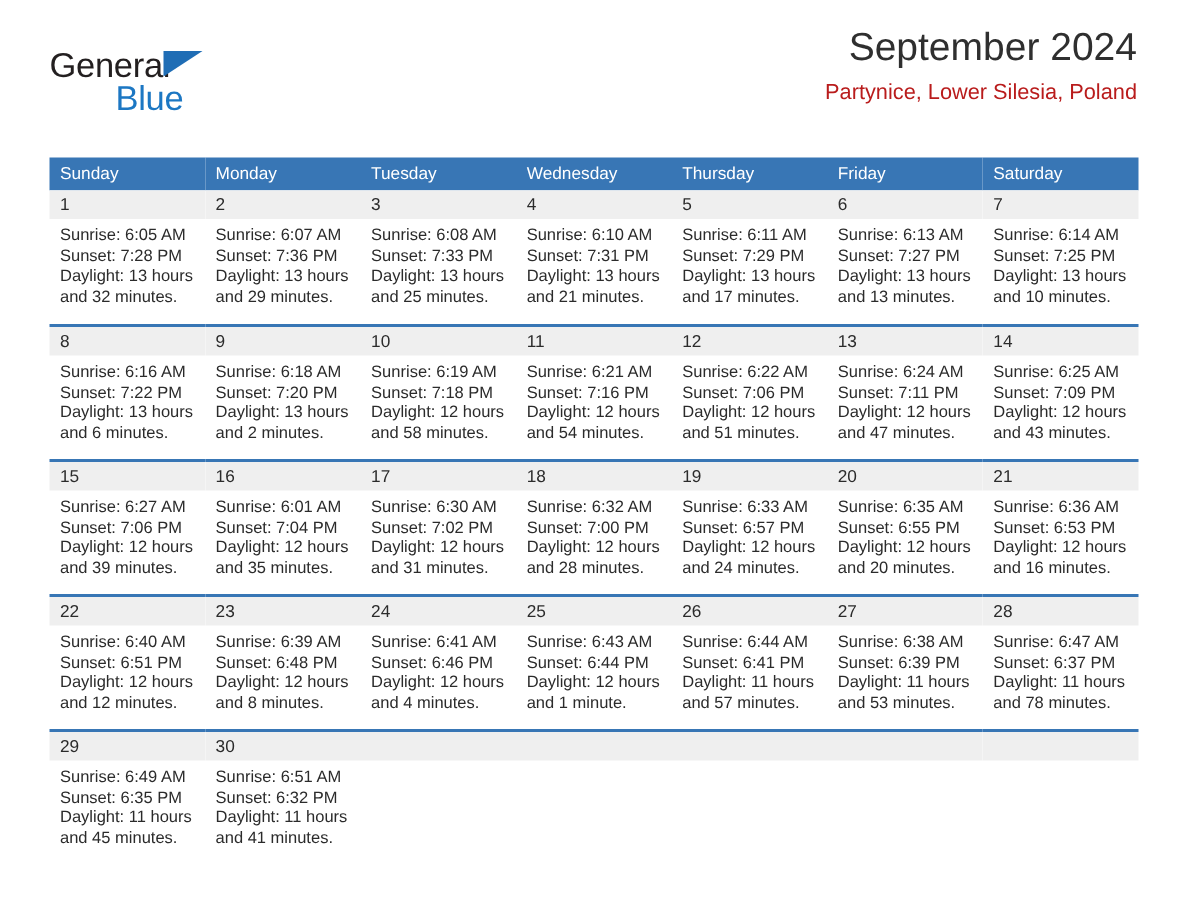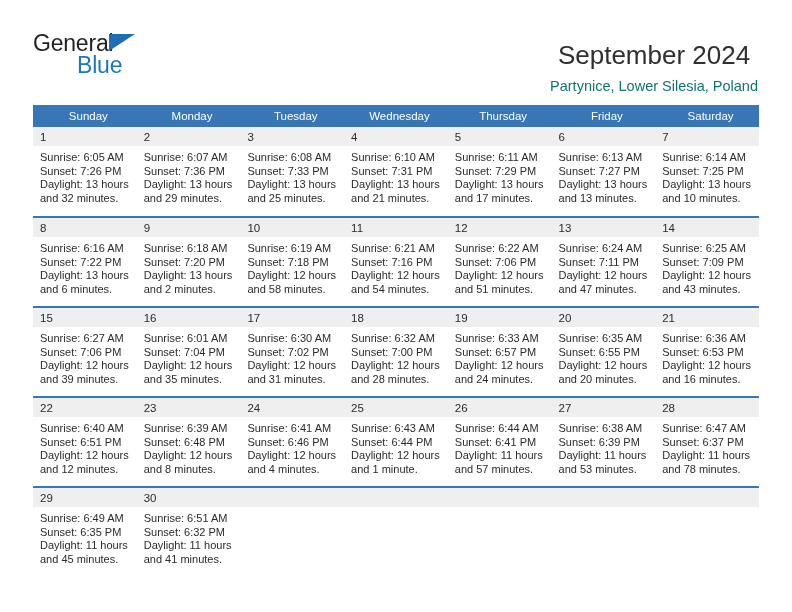--- a/index.html
+++ b/index.html
@@ -62,55 +62,55 @@
     left: 44px;
     top: 22px;
     font-size: 23px;
     letter-spacing: -0.2px;
     color: #1c77c3;
   }
 
   .title-block {
     position: absolute;
     right: 34px;
-    top: 40px;
-    text-align: center;
+    top: 16px;
+    text-align: right;
   }
   .cal-title {
     font-size: 26px;
     font-weight: normal;
     color: #2f2f2f;
     line-height: 30px;
     white-space: nowrap;
   }
   .cal-subtitle {
     margin-top: 7px;
     font-size: 14.5px;
-    color: #0f766e;
+    color: #b91c1c;
     line-height: 18px;
     white-space: nowrap;
   }
 
   
   .cal {
     position: absolute;
     left: 33px;
     top: 105px;
     width: 726px;
     border-collapse: collapse;
     table-layout: fixed;
   }
   .cal col { width: 103.714px; }
 
   thead th {
     background: #3876b5;
     color: #ffffff;
     font-size: 11.5px;
     font-weight: normal;
-    text-align: center;
+    text-align: left;
     padding: 5px 0 5px 7px;
     height: 19px;
     box-sizing: border-box;
     border: none;
   }
 
   tbody td {
     vertical-align: top;
     padding: 0;
     border: none;
@@ -190,21 +190,21 @@
       </tr>
     </thead>
     <tbody>
 
       <tr class="week-row">
         <td>
             <div class="cell-inner">
           <div class="daynum-band">1</div>
           <div class="cell-body">
             <div class="sr-line">Sunrise: 6:05 AM</div>
-            <div class="sr-line">Sunset: 7:26 PM</div>
+            <div class="sr-line">Sunset: 7:28 PM</div>
             <div class="sr-line">Daylight: 13 hours</div>
             <div class="sr-line">and 32 minutes.</div>
           </div>
         </div>
           </td>
         <td>
             <div class="cell-inner">
           <div class="daynum-band">2</div>
           <div class="cell-body">
             <div class="sr-line">Sunrise: 6:07 AM</div>

